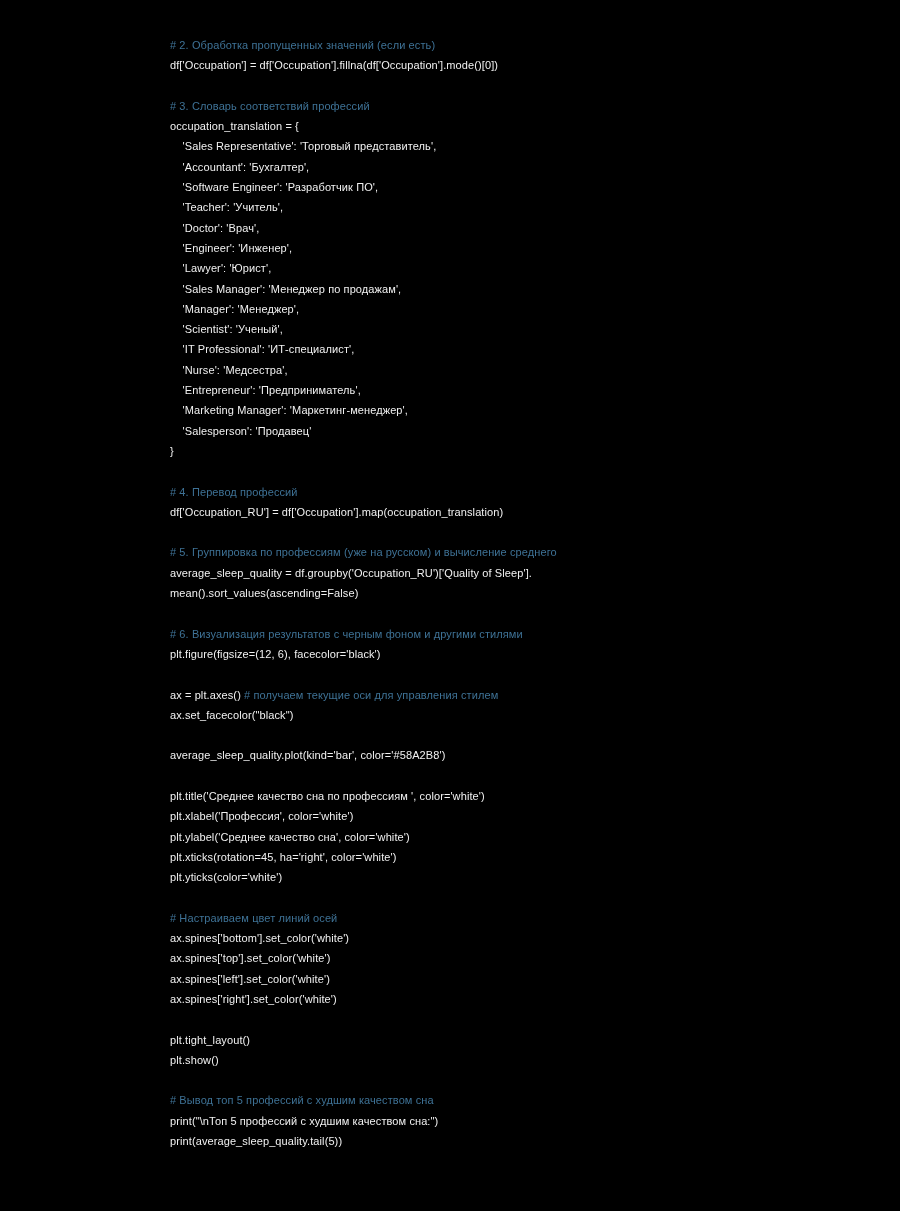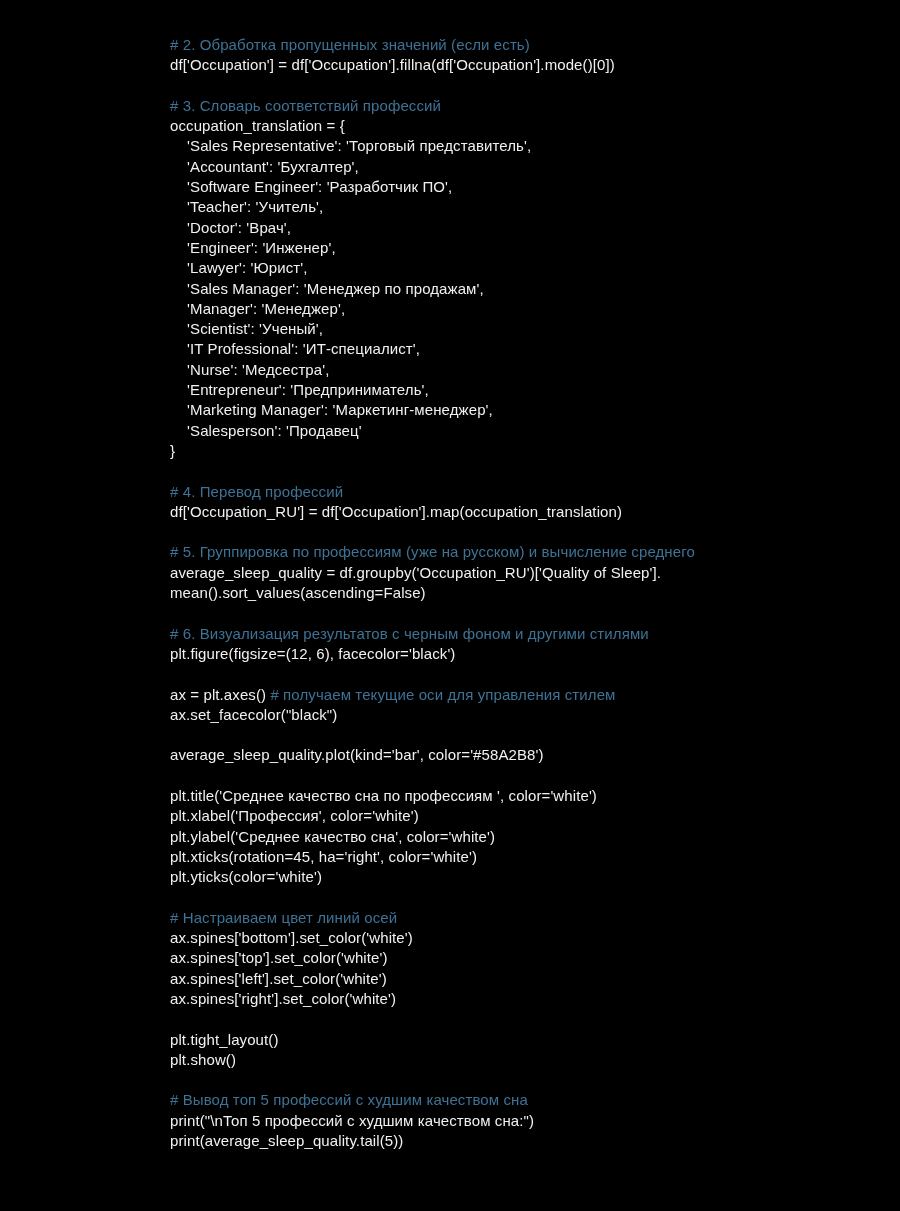--- a/index.html
+++ b/index.html
@@ -18,21 +18,21 @@
     height: 1211px;
     position: relative;
     overflow: hidden;
   }
   .code-block {
     position: absolute;
     left: 170px;
     top: 35px;
     right: 20px;
     font-family: "Liberation Sans", "DejaVu Sans", sans-serif;
-    font-size: 15px;
+    font-size: 11px;
     line-height: 20.3px;
     letter-spacing: 0.1px;
     white-space: pre;
     color: var(--code);
     font-weight: 400;
   }
   .line {
     min-height: 20.3px;
   }
   .line.comment,

